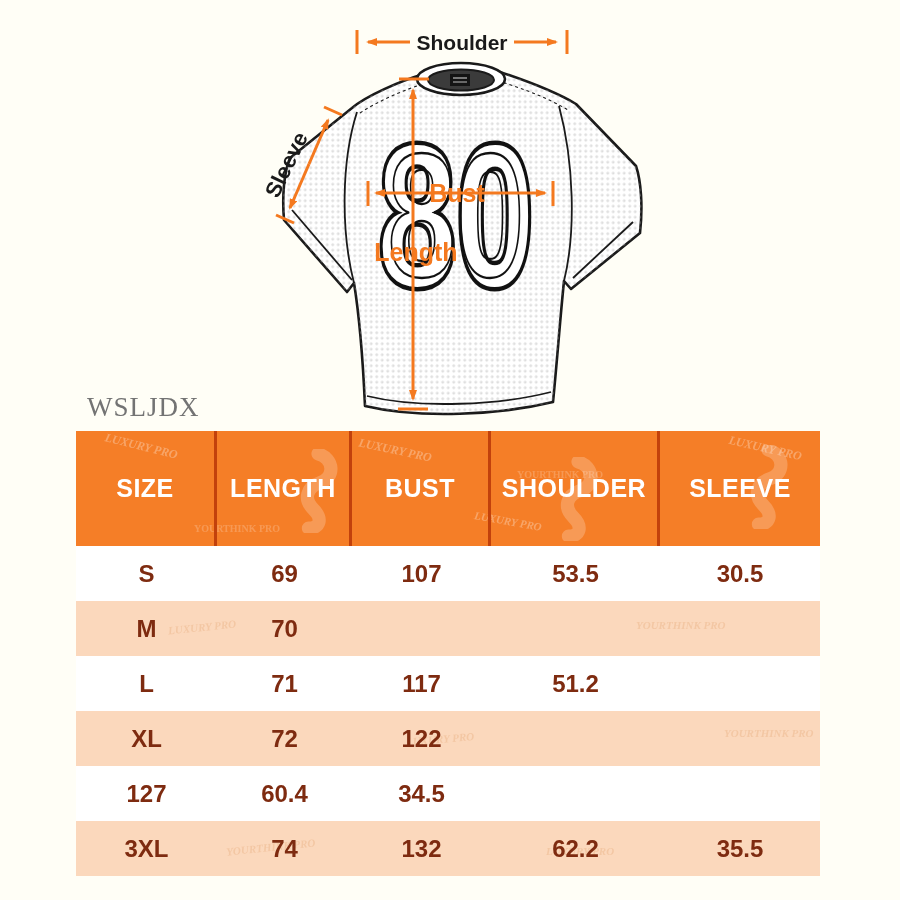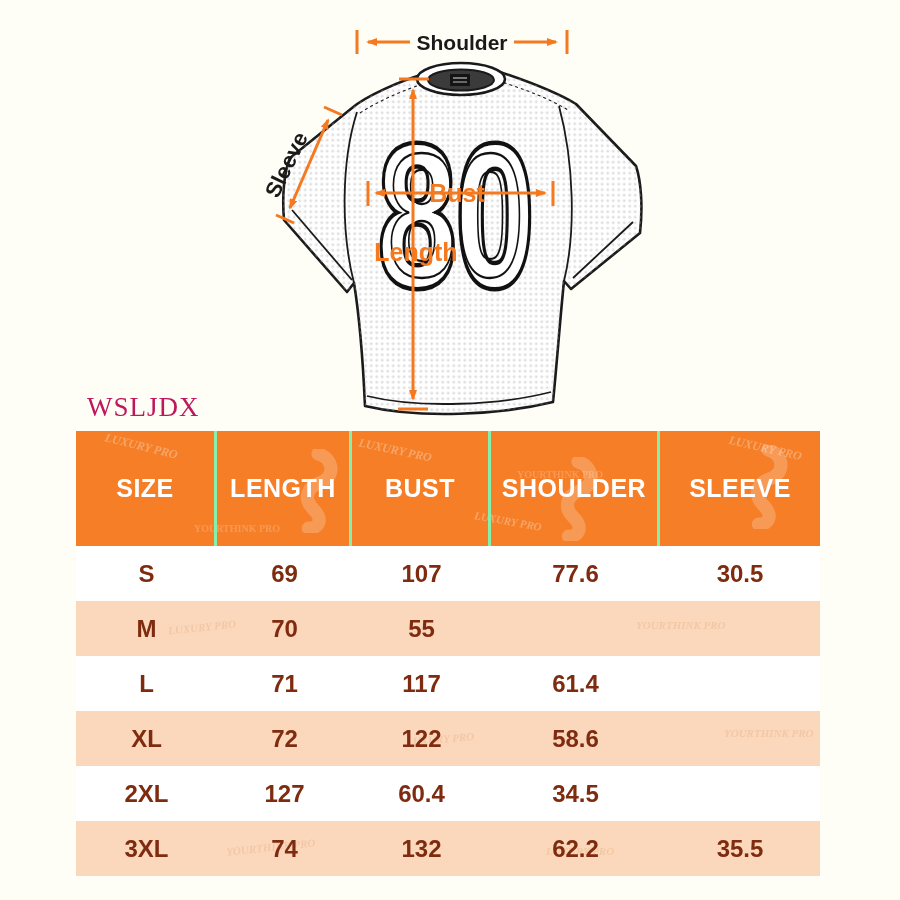--- a/index.html
+++ b/index.html
@@ -2,27 +2,27 @@
 <html><head>
 <meta charset="utf-8">
 <style>
   html,body{margin:0;padding:0;}
   #stage{position:relative;width:900px;height:900px;background:#FFFEF6;overflow:hidden;
          font-family:"Liberation Sans",sans-serif;}
   
   #art{position:absolute;left:0;top:0;width:900px;height:460px;}
   
   .brand{position:absolute;left:87px;top:392px;font-family:"Liberation Serif",serif;
-         font-size:27px;color:#be185d;letter-spacing:1px;}
+         font-size:27px;color:#737373;letter-spacing:1px;}
   
   .size-table{position:absolute;left:76px;top:431px;width:744px;}
   .thead{position:relative;display:grid;grid-template-columns:141px 135px 139px 169px 160px;
          height:115px;background:#F57E27;overflow:hidden;}
   .hcell{display:flex;align-items:center;justify-content:center;color:#FFFFFF;
-         font-weight:bold;font-size:25px;letter-spacing:.5px;border-right:3px solid #86efac;
+         font-weight:bold;font-size:25px;letter-spacing:.5px;border-right:3px solid #c2410c;
          box-sizing:border-box;position:relative;z-index:2;}
   .hcell:last-child{border-right:none;}
   .trow{display:grid;grid-template-columns:141px 135px 139px 169px 160px;height:55px;
         position:relative;overflow:hidden;}
   .trow.alt{background:#FBD8BC;}
   .trow.plain{background:#FFFFFF;}
   .tcell{display:flex;align-items:center;justify-content:center;font-weight:bold;
          font-size:24px;color:#7E2B10;position:relative;z-index:2;}
   
   .wm{position:absolute;font-family:"Liberation Serif",serif;font-style:italic;
@@ -155,50 +155,47 @@
       <div class="hcell">LENGTH</div>
       <div class="hcell">BUST</div>
       <div class="hcell">SHOULDER</div>
       <div class="hcell">SLEEVE</div>
     </div>
 
     <div class="trow plain">
       <div class="tcell">S</div>
       <div class="tcell">69</div>
       <div class="tcell">107</div>
-      <div class="tcell">77.6</div>
+      <div class="tcell">53.5</div>
       <div class="tcell">30.5</div>
     </div>
 
     <div class="trow alt">
       <span class="wm onpeach" style="left:92px;top:20px;font-size:11px;transform:rotate(-6deg);">LUXURY PRO</span>
       <span class="wm onpeach" style="left:560px;top:18px;font-size:11px;">YOURTHINK PRO</span>
       <div class="tcell">M</div>
       <div class="tcell">70</div>
-      <div class="tcell">55</div>
     </div>
 
     <div class="trow plain">
       <div class="tcell">L</div>
       <div class="tcell">71</div>
       <div class="tcell">117</div>
-      <div class="tcell">61.4</div>
+      <div class="tcell">51.2</div>
     </div>
 
     <div class="trow alt">
       <span class="wm onpeach" style="left:330px;top:22px;font-size:11px;transform:rotate(-5deg);">LUXURY PRO</span>
       <span class="wm onpeach" style="left:648px;top:16px;font-size:11px;">YOURTHINK PRO</span>
       <div class="tcell">XL</div>
       <div class="tcell">72</div>
       <div class="tcell">122</div>
-      <div class="tcell">58.6</div>
     </div>
 
     <div class="trow plain">
-      <div class="tcell">2XL</div>
       <div class="tcell">127</div>
       <div class="tcell">60.4</div>
       <div class="tcell">34.5</div>
     </div>
 
     <div class="trow alt">
       <span class="wm onpeach" style="left:150px;top:20px;font-size:11px;transform:rotate(-6deg);">YOURTHINK PRO</span>
       <span class="wm onpeach" style="left:470px;top:24px;font-size:11px;">LUXURY PRO</span>
       <div class="tcell">3XL</div>
       <div class="tcell">74</div>

